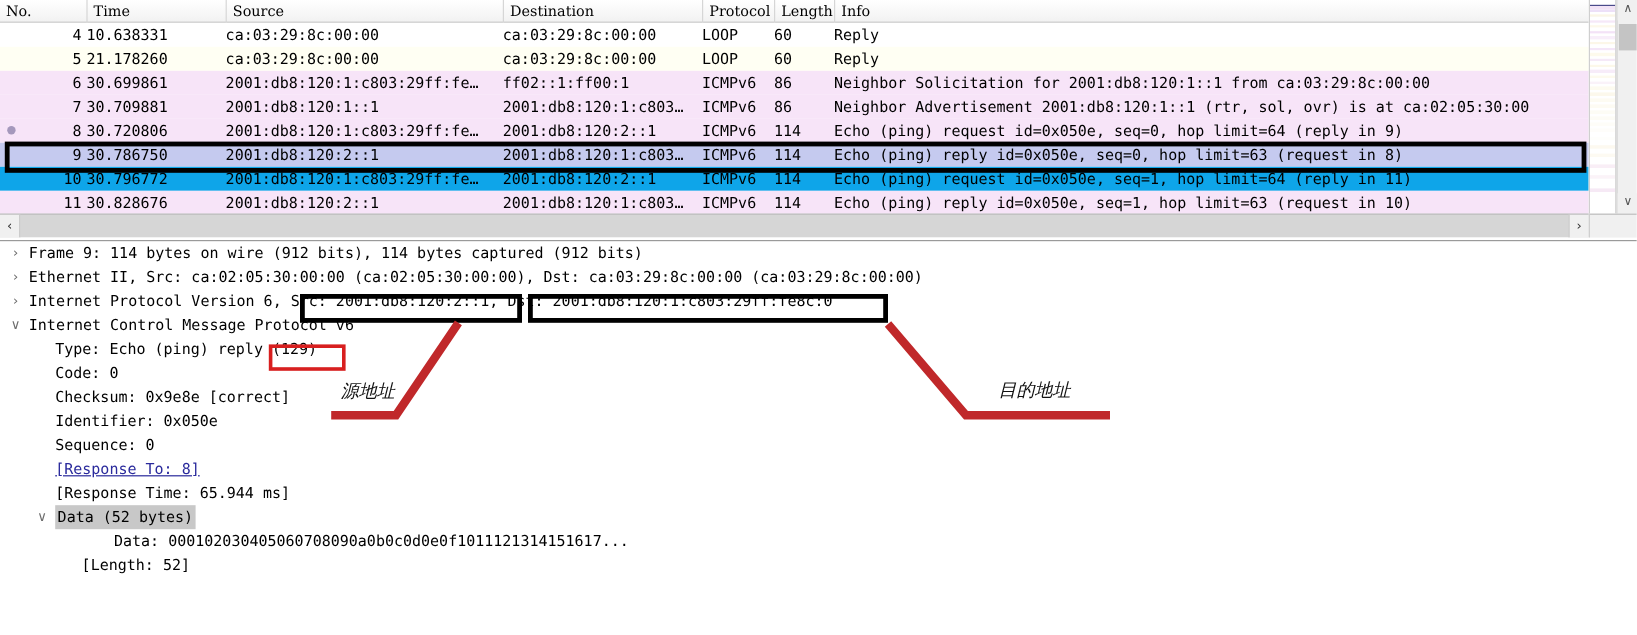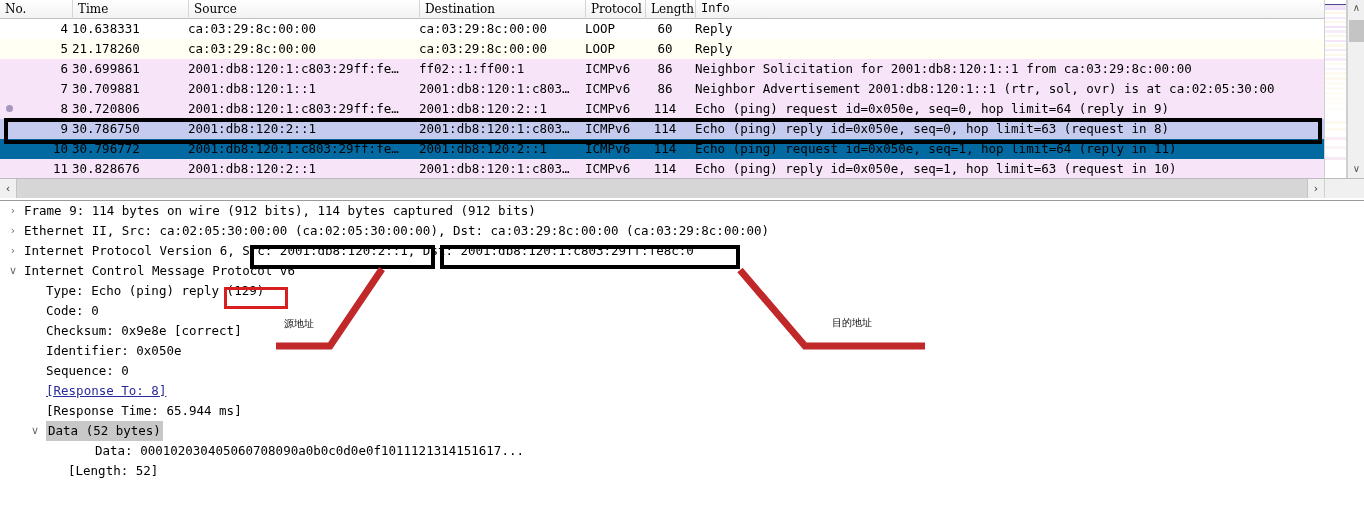--- a/index.html
+++ b/index.html
@@ -34,21 +34,21 @@
   .prow {
     position:relative; height:20px; line-height:20px; width:1324px;
     font-size:12.5px; white-space:nowrap;
   }
   .prow .c { position:absolute; top:0; height:20px; overflow:hidden; white-space:nowrap; }
   .c-no   { left:0;   width:68px;  text-align:right; }
   .c-time { left:72px; width:110px; text-align:left; }
   .c-src  { left:188px; width:228px; }
   .c-dst  { left:419px; width:163px; }
   .c-proto{ left:585px; width:64px; }
-  .c-len  { left:645px; width:40px; text-align:center; }
+  .c-len  { left:645px; width:40px; text-align:left; }
   .c-info { left:695px; width:620px; }
 
   .rowmark {
     position:absolute; left:6px; top:6px; width:7px; height:7px;
     border-radius:50%; background:#8a7fa8; opacity:.75;
   }
 
   
   #hscroll {
     position:absolute; left:0; top:178px; width:1324px; height:20px;
@@ -106,38 +106,38 @@
 
   
   .anno-box-black {
     position:absolute; border:4px solid #000; pointer-events:none;
   }
   .anno-box-red {
     position:absolute; border:3px solid #d81f1f; pointer-events:none;
   }
   .anno-cn {
     position:absolute; font-family:"DejaVu Sans","Liberation Sans",sans-serif;
-    font-size:10px; color:#111;
+    font-size:15px; color:#111;font-style:italic;
   }
   svg.anno-svg { position:absolute; left:0; top:0; pointer-events:none; }
 </style>
 </head>
 <body>
 
 <div id="app">
 
   <div id="packet-list">
     <div id="col-headers">
         <div class="col-h" style="left: 0px; width: 72px;">No.</div>
         <div class="col-h" style="left: 72px; width: 116px;">Time</div>
         <div class="col-h" style="left: 188px; width: 231px;">Source</div>
         <div class="col-h" style="left: 419px; width: 166px;">Destination</div>
         <div class="col-h" style="left: 585px; width: 60px;">Protocol</div>
         <div class="col-h" style="left: 645px; width: 50px;">Length</div>
-        <div class="col-h" style="left: 695px; width: 629px; font-family: Liberation Mono, monospace;">Info</div>
+        <div class="col-h" style="left: 695px; width: 629px;">Info</div>
       </div>
     <div id="rows-host">
         <div class="prow" style="background: rgb(255, 255, 255); color: rgb(0, 0, 0);">
           <div class="c c-no">4</div>
           <div class="c c-time">10.638331</div>
           <div class="c c-src">ca:03:29:8c:00:00</div>
           <div class="c c-dst">ca:03:29:8c:00:00</div>
           <div class="c c-proto">LOOP</div>
           <div class="c c-len">60</div>
           <div class="c c-info">Reply</div>
@@ -181,21 +181,21 @@
         </div>
         <div class="prow" style="background: rgb(197, 202, 239); color: rgb(0, 0, 0);">
           <div class="c c-no">9</div>
           <div class="c c-time">30.786750</div>
           <div class="c c-src">2001:db8:120:2::1</div>
           <div class="c c-dst">2001:db8:120:1:c803…</div>
           <div class="c c-proto">ICMPv6</div>
           <div class="c c-len">114</div>
           <div class="c c-info">Echo (ping) reply id=0x050e, seq=0, hop limit=63 (request in 8)</div>
         </div>
-        <div class="prow" style="background: #0369a1; color: rgb(0, 0, 0);">
+        <div class="prow" style="background: #0ea5e9; color: rgb(0, 0, 0);">
           <div class="c c-no">10</div>
           <div class="c c-time">30.796772</div>
           <div class="c c-src">2001:db8:120:1:c803:29ff:fe…</div>
           <div class="c c-dst">2001:db8:120:2::1</div>
           <div class="c c-proto">ICMPv6</div>
           <div class="c c-len">114</div>
           <div class="c c-info">Echo (ping) request id=0x050e, seq=1, hop limit=64 (reply in 11)</div>
         </div>
         <div class="prow" style="background: rgb(247, 228, 248); color: rgb(0, 0, 0);">
           <div class="c c-no">11</div>

